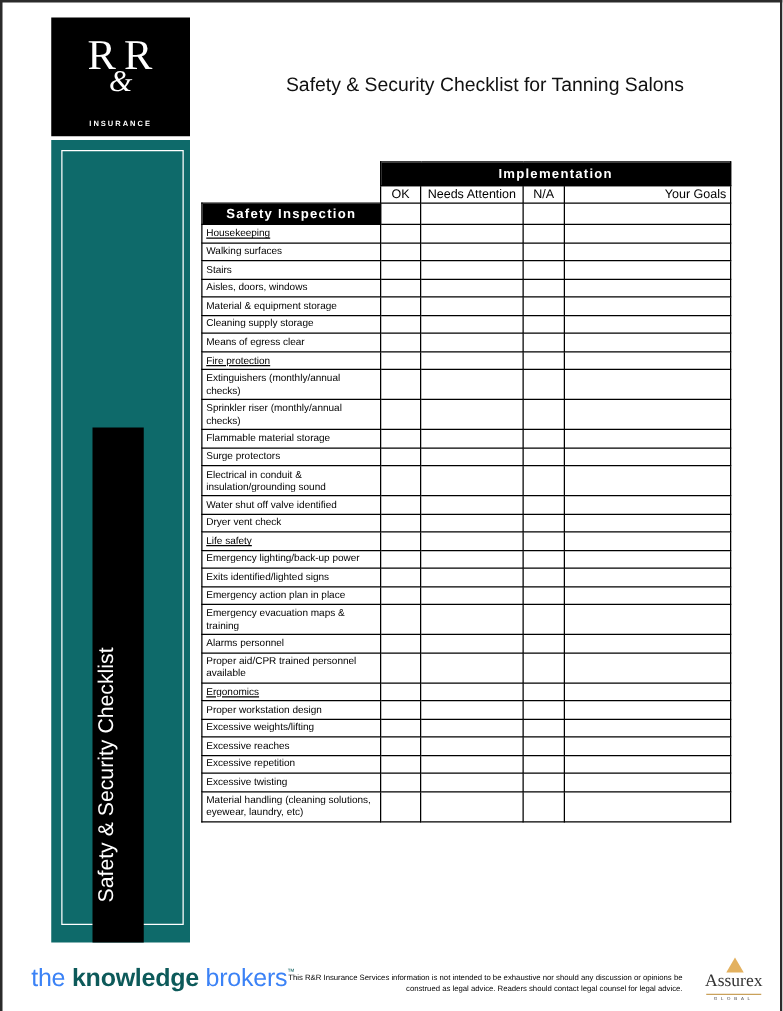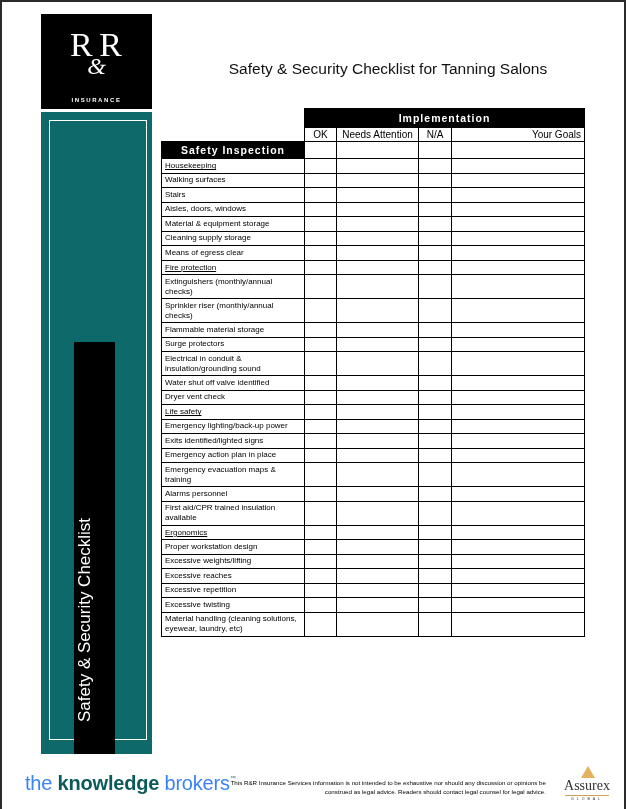--- a/index.html
+++ b/index.html
@@ -16,21 +16,21 @@
     .logo-sub { position: absolute; left: 0; top: 83px; width: 111px; font-size: 6px; font-weight: bold; letter-spacing: 1.6px; line-height: 6px; }
 
     .side-panel { position: absolute; left: 41px; top: 112px; width: 111px; height: 642px; background: #0e6a6a; }
     .side-frame { position: absolute; left: 8px; top: 8px; width: 98px; height: 620px; border: 1px solid #ffffff; }
     .side-black { position: absolute; left: 33px; top: 230px; width: 41px; height: 412px; background: #000; }
     .side-title { position: absolute; left: 33px; top: 230px; width: 41px; height: 412px; }
     .side-title span { position: absolute; left: 50%; bottom: 22px; transform-origin: left center; transform: rotate(-90deg) translateY(-50%); white-space: nowrap; color: #fff; font-size: 17px; display: block; }
 
     .doc-title { position: absolute; left: 150px; top: 60px; width: 476px; text-align: center; font-size: 15.5px; color: #111; }
 
-    table.checklist { position: absolute; left: 161px; top: 108px; border-collapse: collapse; table-layout: fixed; font-size: 8px; padding-left: 42px; }
+    table.checklist { position: absolute; left: 161px; top: 129px; border-collapse: collapse; table-layout: fixed; font-size: 8px; padding-left: 42px; }
     table.checklist td, table.checklist th { border: 1.5px solid #000; padding: 0 3px; vertical-align: middle; }
     .col-label { width: 143px; }
     .col-ok { width: 32px; }
     .col-na { width: 82px; }
     .col-n { width: 33px; }
     .col-goals { width: 133px; }
 
     .impl-head { background: #000; color: #fff; text-align: center; font-size: 10.5px; font-weight: bold; letter-spacing: 1px; height: 19px; }
     .blank-head { border: none !important; background: transparent; }
     .sub-head { font-size: 10px; height: 14px; font-weight: normal; }
@@ -247,21 +247,21 @@
         <td class="cell"></td>
       </tr>
       <tr>
         <td class="item-label">Alarms personnel</td>
         <td class="cell"></td>
         <td class="cell"></td>
         <td class="cell"></td>
         <td class="cell"></td>
       </tr>
       <tr>
-        <td class="item-label two">First aid/CPR trained insulation available</td>
+        <td class="item-label two">Proper aid/CPR trained personnel available</td>
         <td class="cell"></td>
         <td class="cell"></td>
         <td class="cell"></td>
         <td class="cell"></td>
       </tr>
       <tr>
         <td class="cat-label">Ergonomics</td>
         <td class="cell"></td>
         <td class="cell"></td>
         <td class="cell"></td>

